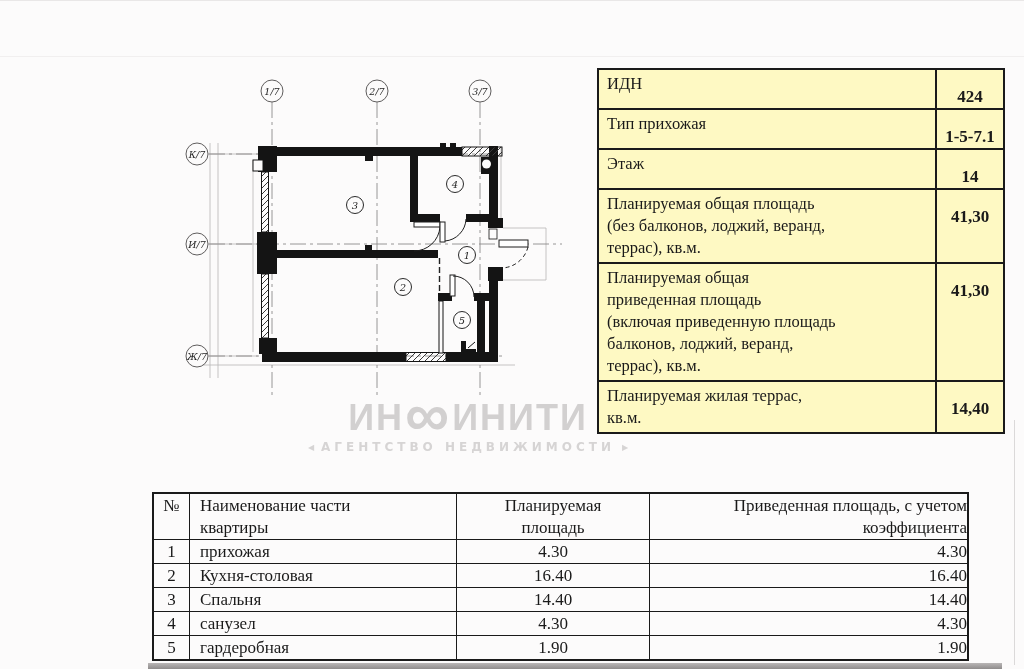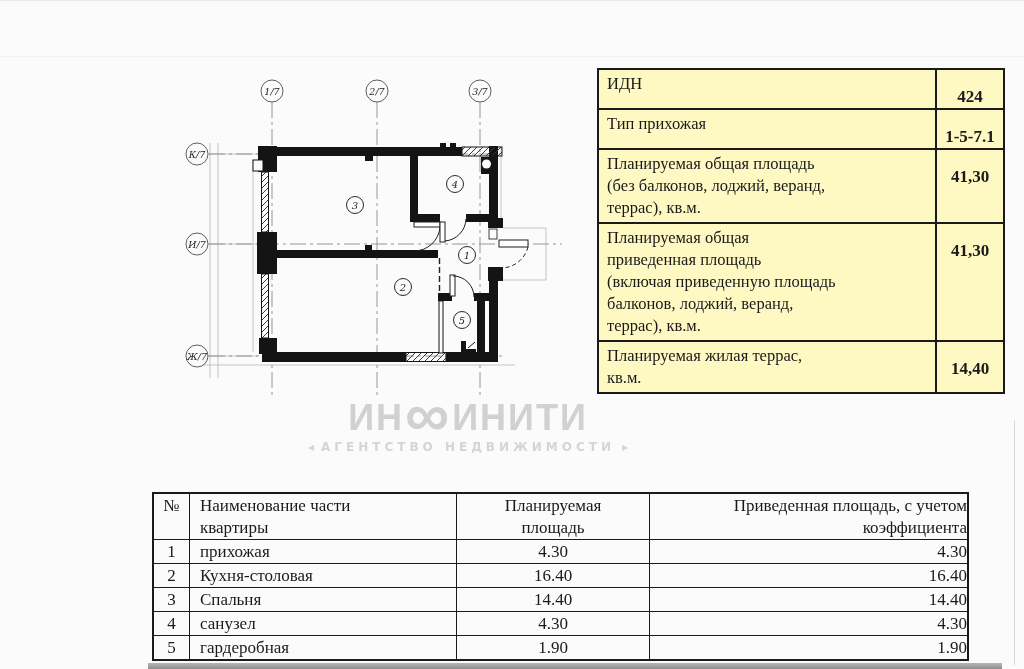--- a/index.html
+++ b/index.html
@@ -167,20 +167,24 @@
   <div class="info-table">
     <div class="info-row">
       <div class="info-label">ИДН</div>
       <div class="info-value">424</div>
     </div>
     <div class="info-row">
       <div class="info-label">Тип прихожая</div>
       <div class="info-value">1-5-7.1</div>
     </div>
     <div class="info-row">
+      <div class="info-label">Этаж</div>
+      <div class="info-value">14</div>
+    </div>
+    <div class="info-row">
       <div class="info-label">Планируемая общая площадь
 (без балконов, лоджий, веранд,
 террас), кв.м.</div>
       <div class="info-value">41,30</div>
     </div>
     <div class="info-row">
       <div class="info-label">Планируемая общая
 приведенная площадь
 (включая приведенную площадь
 балконов, лоджий, веранд,

